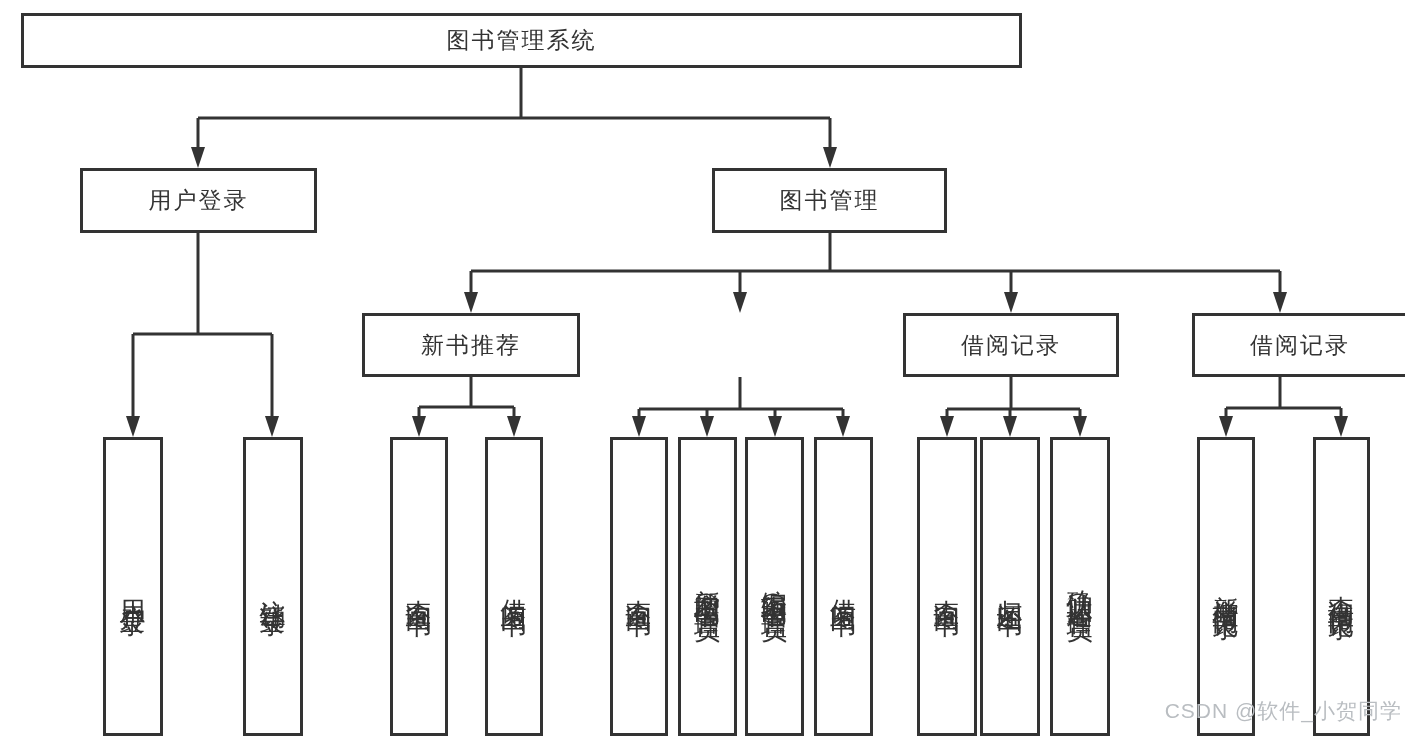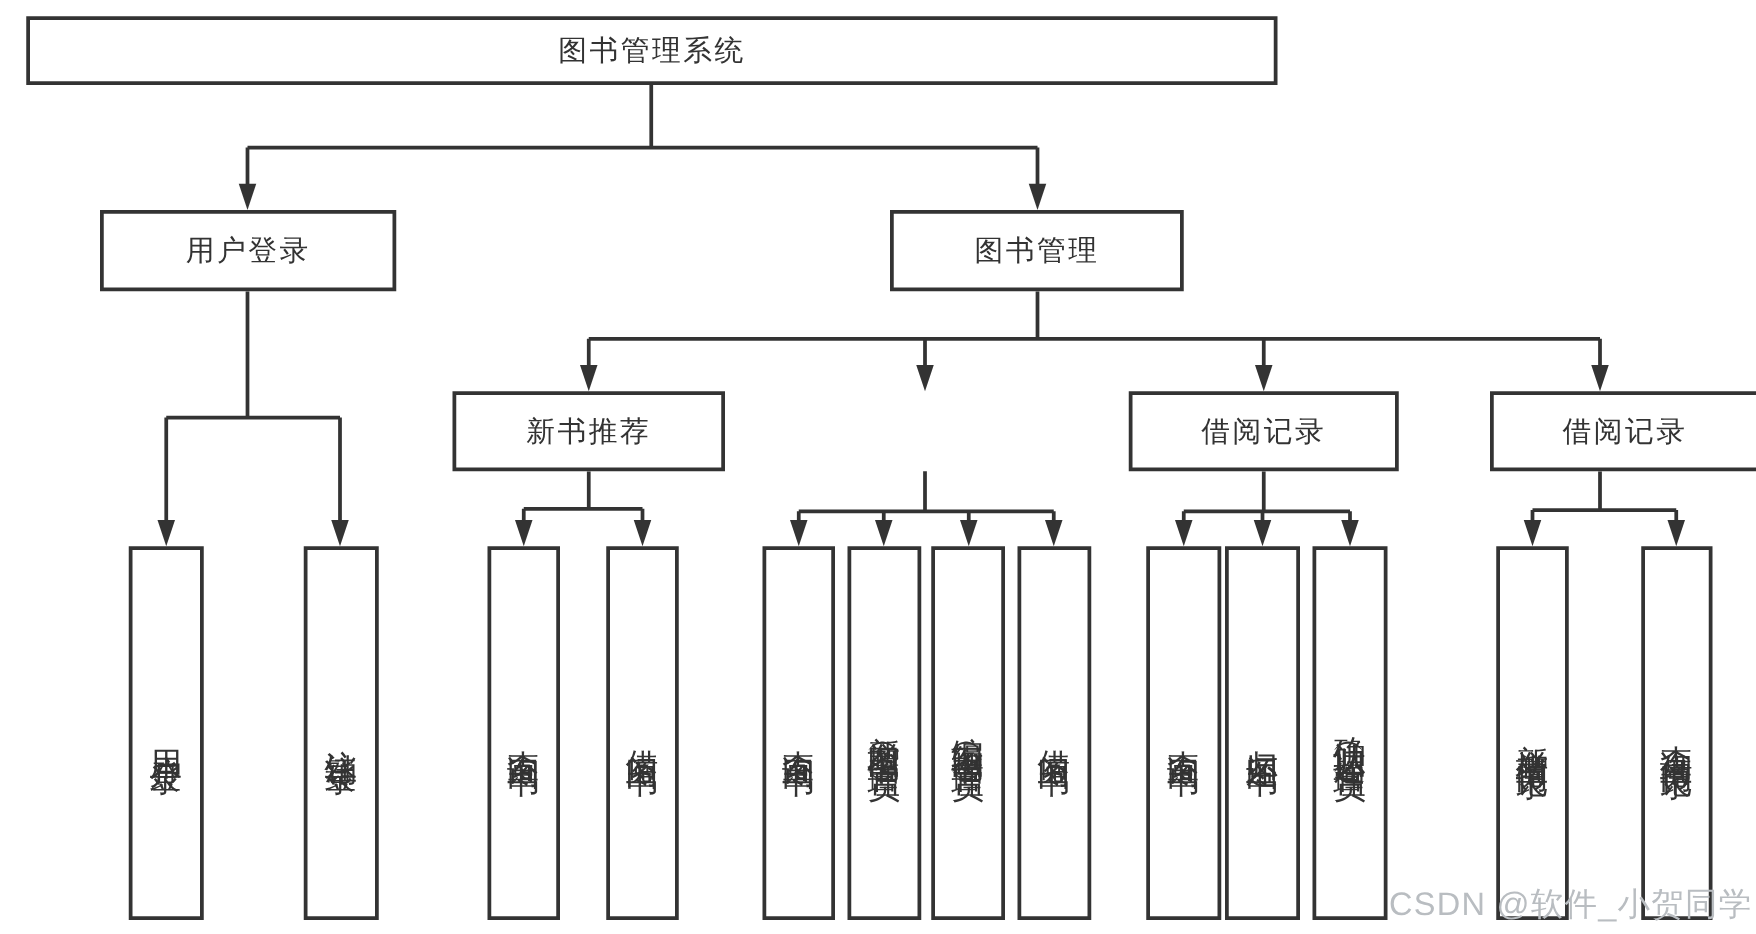--- a/index.html
+++ b/index.html
@@ -57,22 +57,22 @@
   #l-edit-books      { left: 745px;  top: 437px; width: 59px;   height: 299px; }
   #l-borrow-books-2  { left: 814px;  top: 437px; width: 59px;   height: 299px; }
   #l-query-books-3   { left: 917px;  top: 437px; width: 60px;   height: 299px; }
   #l-return-books    { left: 980px;  top: 437px; width: 60px;   height: 299px; }
   #l-confirm-return  { left: 1050px; top: 437px; width: 60px;   height: 299px; }
   #l-add-record      { left: 1197px; top: 437px; width: 58px;   height: 299px; }
   #l-query-record    { left: 1313px; top: 437px; width: 57px;   height: 299px; }
   #watermark {
     position: absolute;
     right: 3px;
-    bottom: 6px;
-    font-size: 26px;
+    bottom: 22px;
+    font-size: 21px;
     color: #b9bdc1;
     letter-spacing: 1px;
     white-space: nowrap;
   }
 </style>
 </head>
 <body>
 
 <div id="canvas">
 

